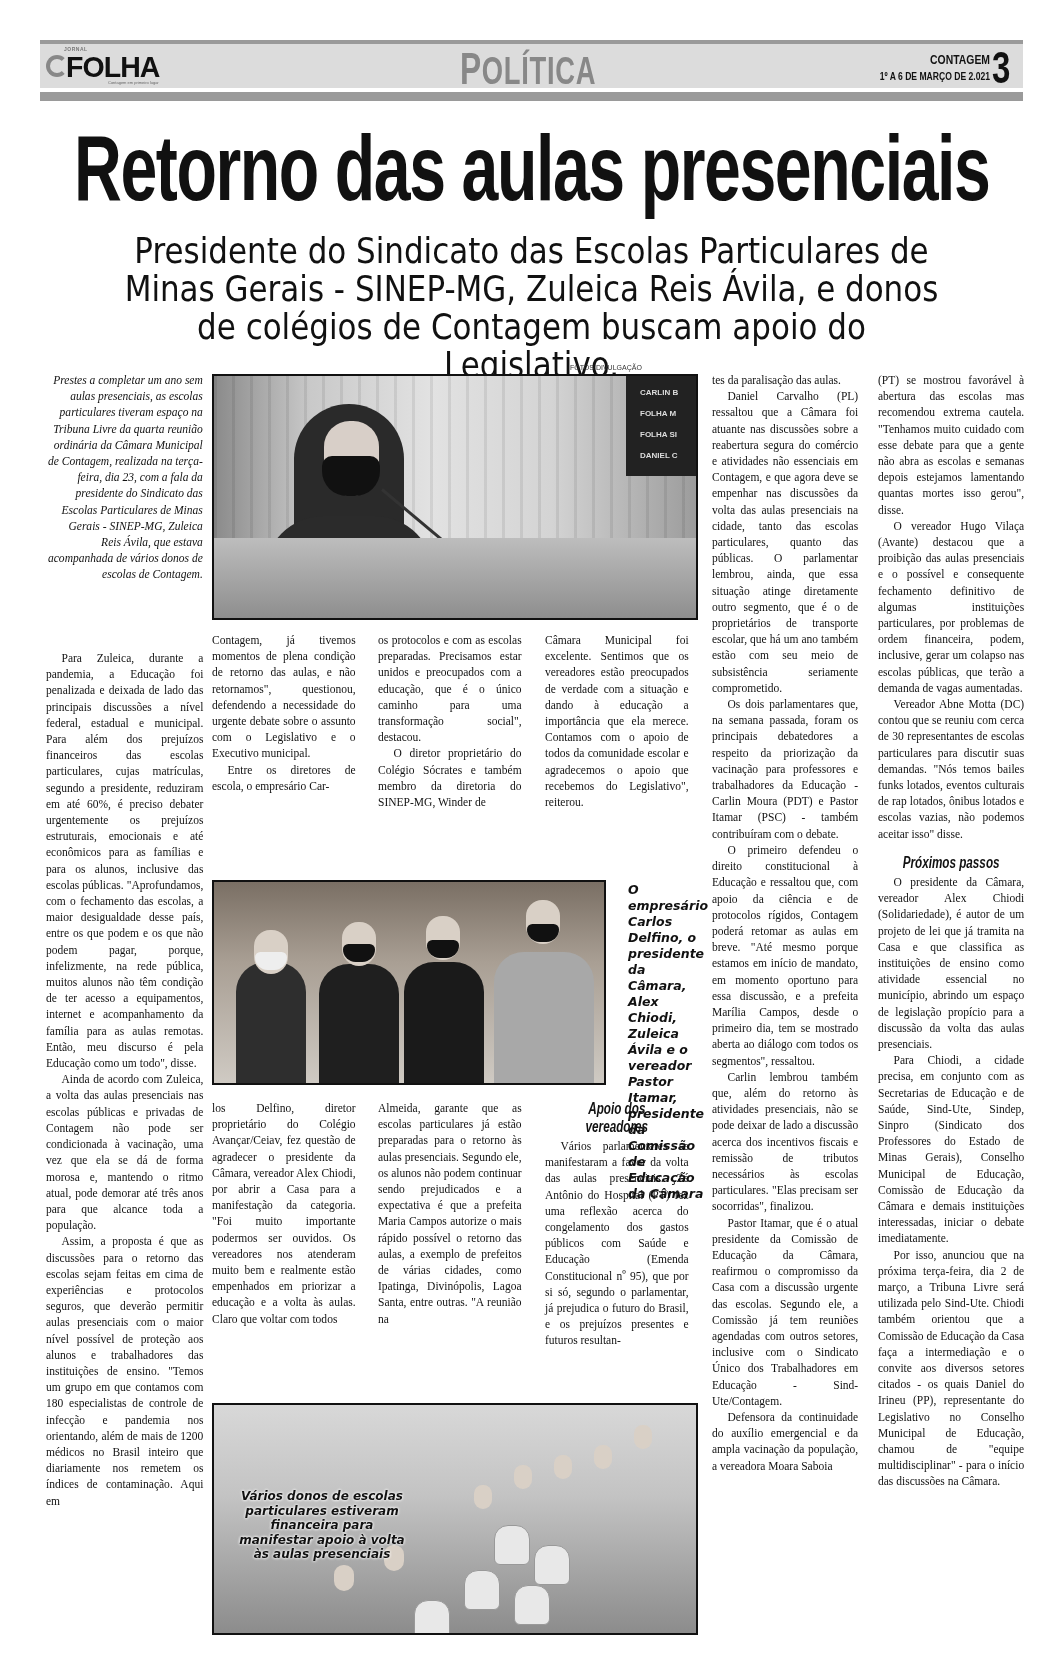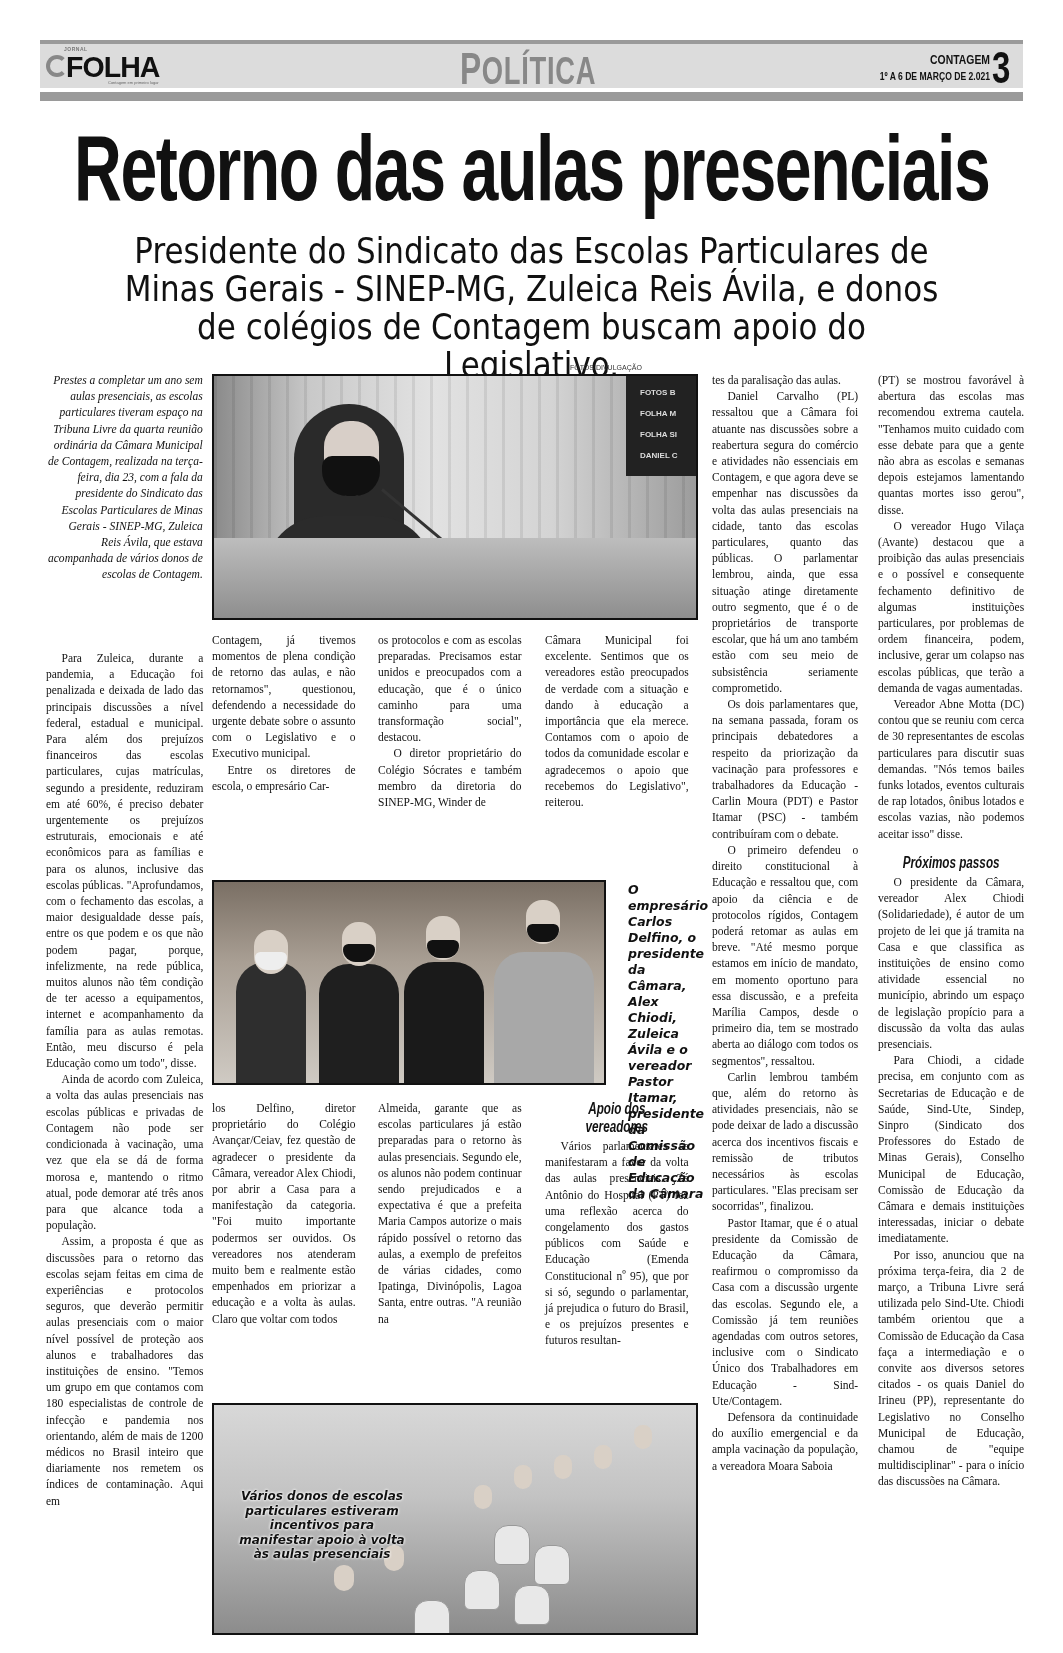--- a/index.html
+++ b/index.html
@@ -81,21 +81,21 @@
 
 <div class="col narrow" style="left:46px; top:650px; width:183px;">
   <p>Para Zuleica, durante a pandemia, a Educação foi penalizada e deixada de lado das principais discussões a nível federal, estadual e municipal. Para além dos prejuízos financeiros das escolas particulares, cujas matrículas, segundo a presidente, reduziram em até 60%, é preciso debater urgentemente os prejuízos estruturais, emocionais e até econômicos para as famílias e para os alunos, inclusive das escolas públicas. "Aprofundamos, com o fechamento das escolas, a maior desigualdade desse país, entre os que podem e os que não podem pagar, porque, infelizmente, na rede pública, muitos alunos não têm condição de ter acesso a equipamentos, internet e acompanhamento da família para as aulas remotas. Então, meu discurso é pela Educação como um todo", disse.</p>
   <p>Ainda de acordo com Zuleica, a volta das aulas presenciais nas escolas públicas e privadas de Contagem não pode ser condicionada à vacinação, uma vez que ela se dá de forma morosa e, mantendo o ritmo atual, pode demorar até três anos para que alcance toda a população.</p>
   <p>Assim, a proposta é que as discussões para o retorno das escolas sejam feitas em cima de experiências e protocolos seguros, que deverão permitir aulas presenciais com o maior nível possível de proteção aos alunos e trabalhadores das instituições de ensino. "Temos um grupo em que contamos com 180 especialistas de controle de infecção e pandemia nos orientando, além de mais de 1200 médicos no Brasil inteiro que diariamente nos remetem os índices de contaminação. Aqui em</p>
 </div>
 
 <div class="photo photo1" style="left:212px; top:374px; width:486px; height:246px;">
   <div class="stripes"></div>
   <div class="screen">
-    <span>FOTOS B</span>
+    <span>CARLIN B</span>
     <span>FOLHA M</span>
     <span>FOLHA SI</span>
     <span>DANIEL C</span>
   </div>
   <div class="woman-hair"></div>
   <div class="woman-body"></div>
   <div class="woman-face"></div>
   <div class="mask"></div>
   <div class="mic"></div>
   <div class="podium"></div>
@@ -146,21 +146,21 @@
   <div class="seat" style="left:250px; top:165px;"></div>
   <div class="seat" style="left:300px; top:180px;"></div>
   <div class="seat" style="left:200px; top:195px;"></div>
   <div class="head" style="left:260px; top:80px; width:18px; height:24px;"></div>
   <div class="head" style="left:300px; top:60px; width:18px; height:24px;"></div>
   <div class="head" style="left:340px; top:50px; width:18px; height:24px;"></div>
   <div class="head" style="left:380px; top:40px; width:18px; height:24px;"></div>
   <div class="head" style="left:420px; top:20px; width:18px; height:24px;"></div>
   <div class="head" style="left:170px; top:140px; width:20px; height:26px;"></div>
   <div class="head" style="left:120px; top:160px; width:20px; height:26px;"></div>
-  <div class="cap3">Vários donos de escolas particulares estiveram incentivos para manifestar apoio à volta às aulas presenciais</div>
+  <div class="cap3">Vários donos de escolas particulares estiveram financeira para manifestar apoio à volta às aulas presenciais</div>
 </div>
 
 <div class="col narrow" style="left:712px; top:372px; width:170px;">
   <p class="noind">tes da paralisação das aulas.</p>
   <p>Daniel Carvalho (PL) ressaltou que a Câmara foi atuante nas discussões sobre a reabertura segura do comércio e atividades não essenciais em Contagem, e que agora deve se empenhar nas discussões da volta das aulas presenciais na cidade, tanto das escolas particulares, quanto das públicas. O parlamentar lembrou, ainda, que essa situação atinge diretamente outro segmento, que é o de proprietários de transporte escolar, que há um ano também estão com seu meio de subsistência seriamente comprometido.</p>
   <p>Os dois parlamentares que, na semana passada, foram os principais debatedores a respeito da priorização da vacinação para professores e trabalhadores da Educação - Carlin Moura (PDT) e Pastor Itamar (PSC) - também contribuíram com o debate.</p>
   <p>O primeiro defendeu o direito constitucional à Educação e ressaltou que, com apoio da ciência e de protocolos rígidos, Contagem poderá retomar as aulas em breve. "Até mesmo porque estamos em início de mandato, em momento oportuno para essa discussão, e a prefeita Marília Campos, desde o primeiro dia, tem se mostrado aberta ao diálogo com todos os segmentos", ressaltou.</p>
   <p>Carlin lembrou também que, além do retorno às atividades presenciais, não se pode deixar de lado a discussão acerca dos incentivos fiscais e remissão de tributos necessários às escolas particulares. "Elas precisam ser socorridas", finalizou.</p>
   <p>Pastor Itamar, que é o atual presidente da Comissão de Educação da Câmara, reafirmou o compromisso da Casa com a discussão urgente das escolas. Segundo ele, a Comissão já tem reuniões agendadas com outros setores, inclusive com o Sindicato Único dos Trabalhadores em Educação - Sind-Ute/Contagem.</p>
   <p>Defensora da continuidade do auxílio emergencial e da ampla vacinação da população, a vereadora Moara Saboia</p>

